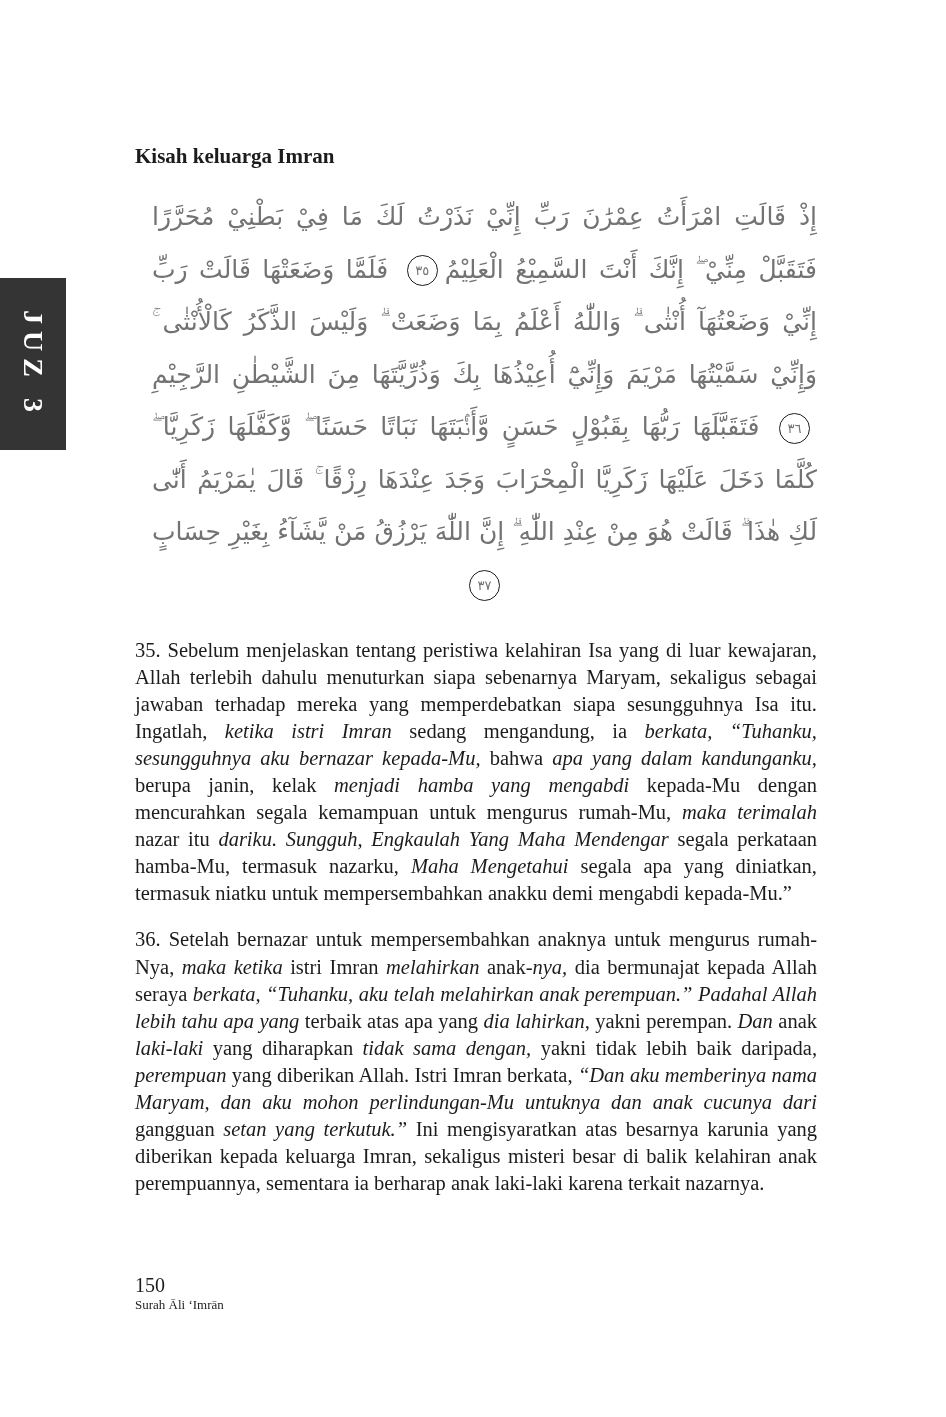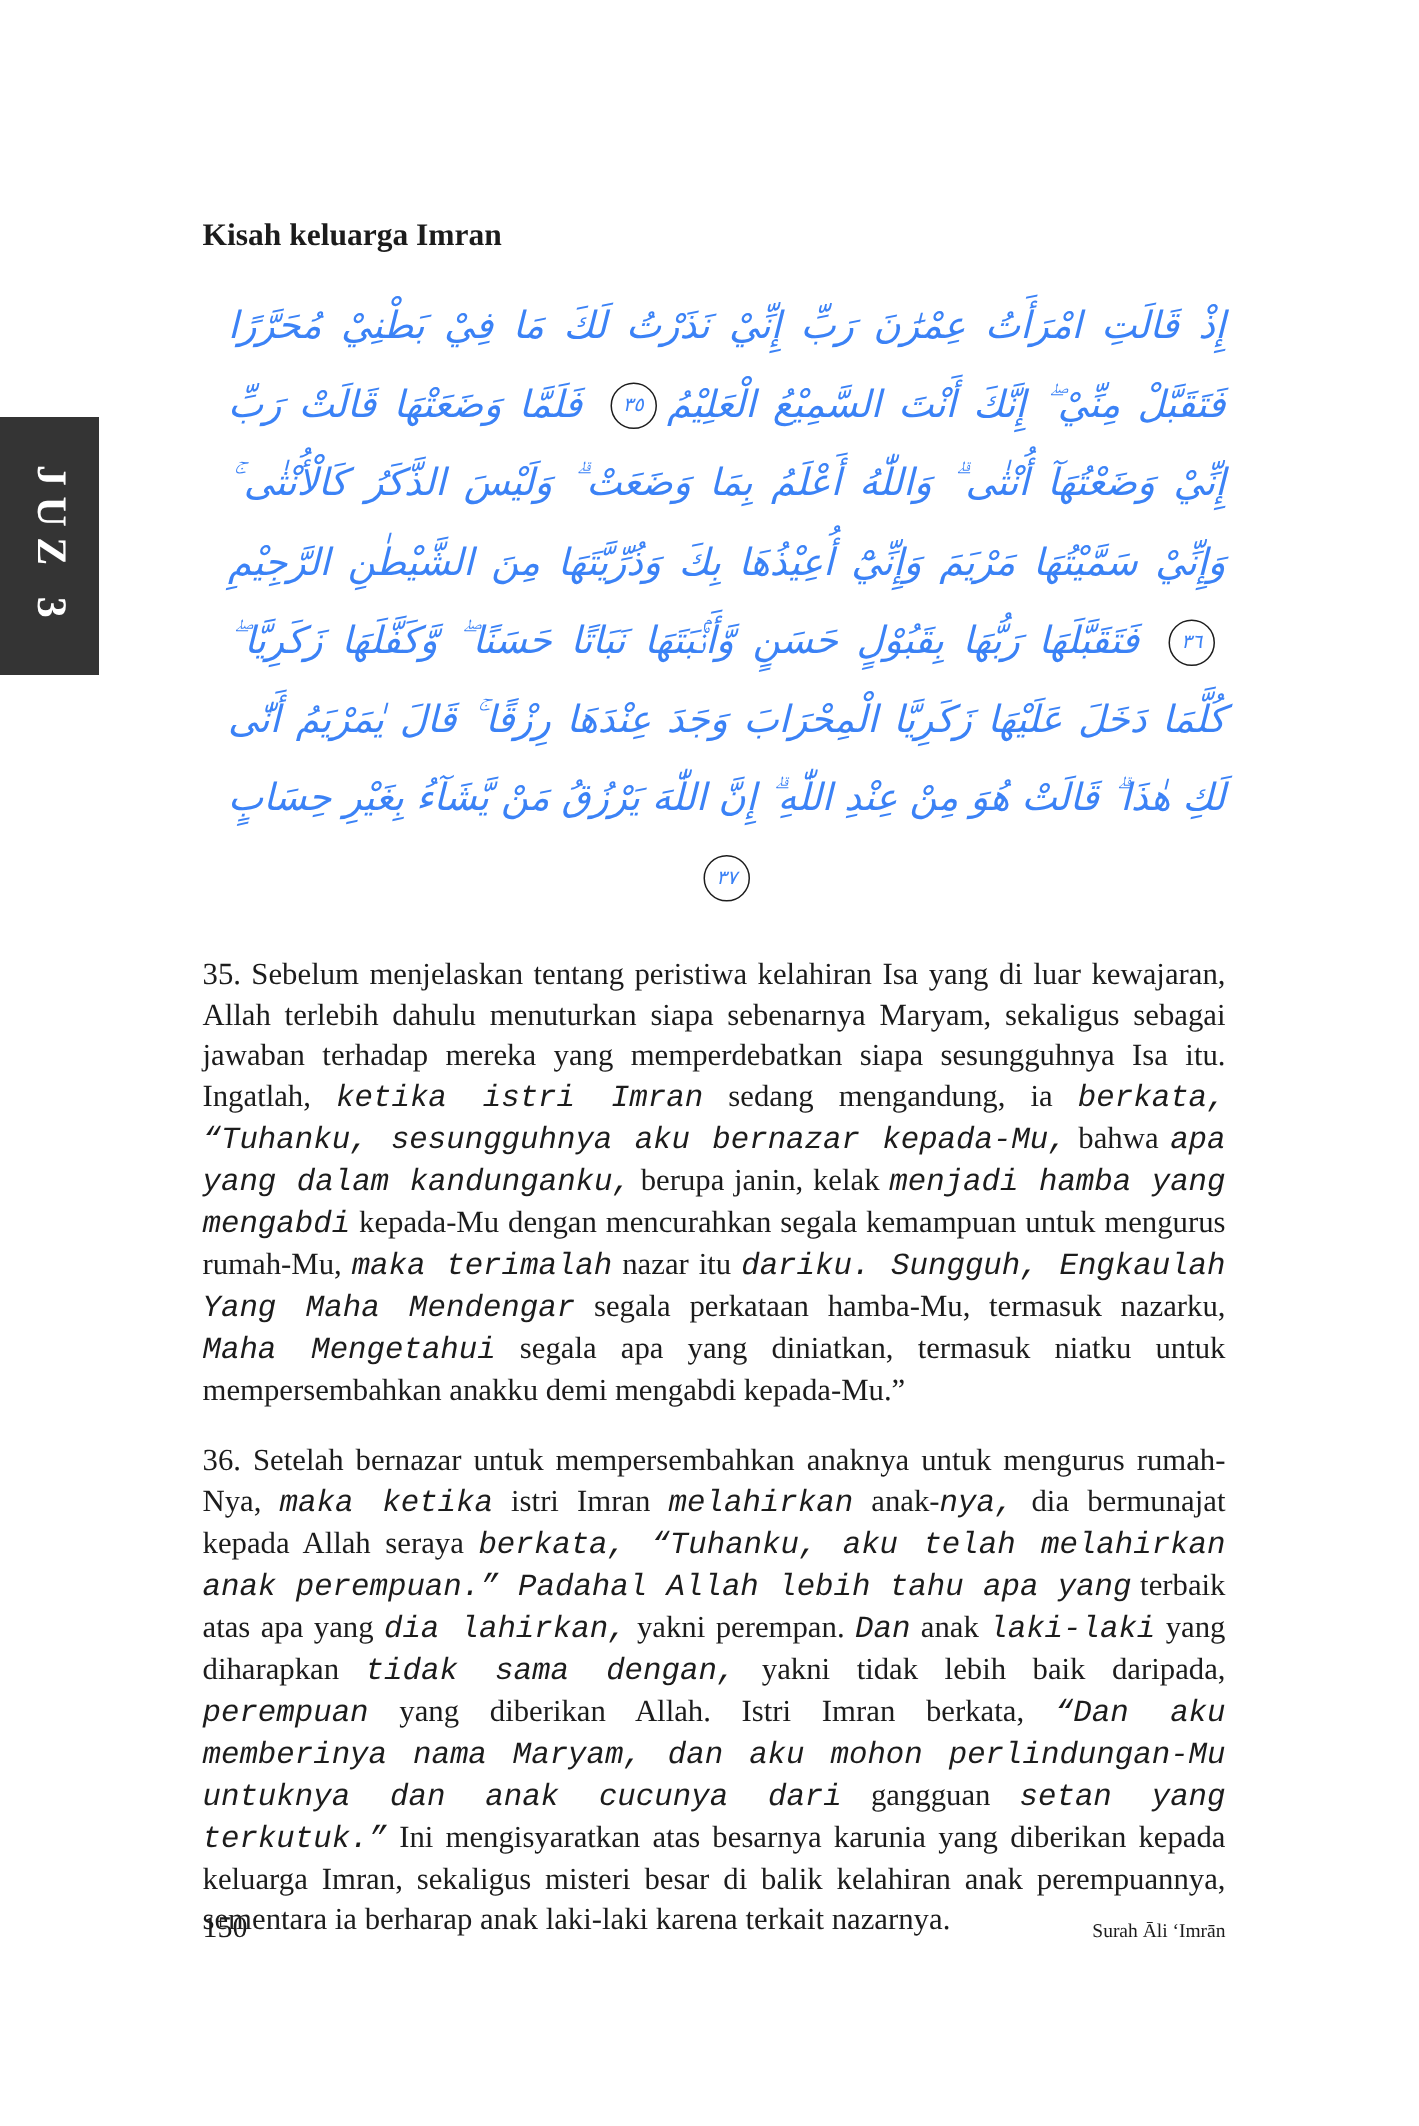--- a/index.html
+++ b/index.html
@@ -48,23 +48,22 @@
 
   
   .arabic {
     direction: rtl;
     unicode-bidi: isolate;
     text-align: justify;
     text-align-last: center;
     font-family: "DejaVu Sans", sans-serif;
     font-size: 25px;
     line-height: 2.1;
-    color: #3b82f6;
+    color: #737373;
     margin: 0 0 26px 17px;
-    font-style: italic;
   }
   .ayah-marker {
     display: inline-flex;
     align-items: center;
     justify-content: center;
     width: 29px;
     height: 29px;
     border: 1.5px solid #1d1d1d;
     border-radius: 50%;
     font-size: 13px;
@@ -74,30 +73,31 @@
     font-family: "DejaVu Sans", sans-serif;
   }
 
   
   p.body-par {
     font-size: 20.5px;
     line-height: 1.32;
     text-align: justify;
     margin: 0 0 19px 0;
   }
-  p.body-par em { font-style: italic; font-family: Liberation Mono, monospace; }
+  p.body-par em { font-style: italic; }
 
   .footer {
     position: absolute;
     left: 135px;
     top: 1274px;
     width: 682px;
     display: flex;
     justify-content: space-between;
     align-items: baseline;
+    flex-direction: column;
   }
   .page-number { font-size: 20px; }
   .surah-name  { font-size: 13px; }
 </style>
 </head>
 <body>
 
 <div>
 
   <div class="juz-tab">

